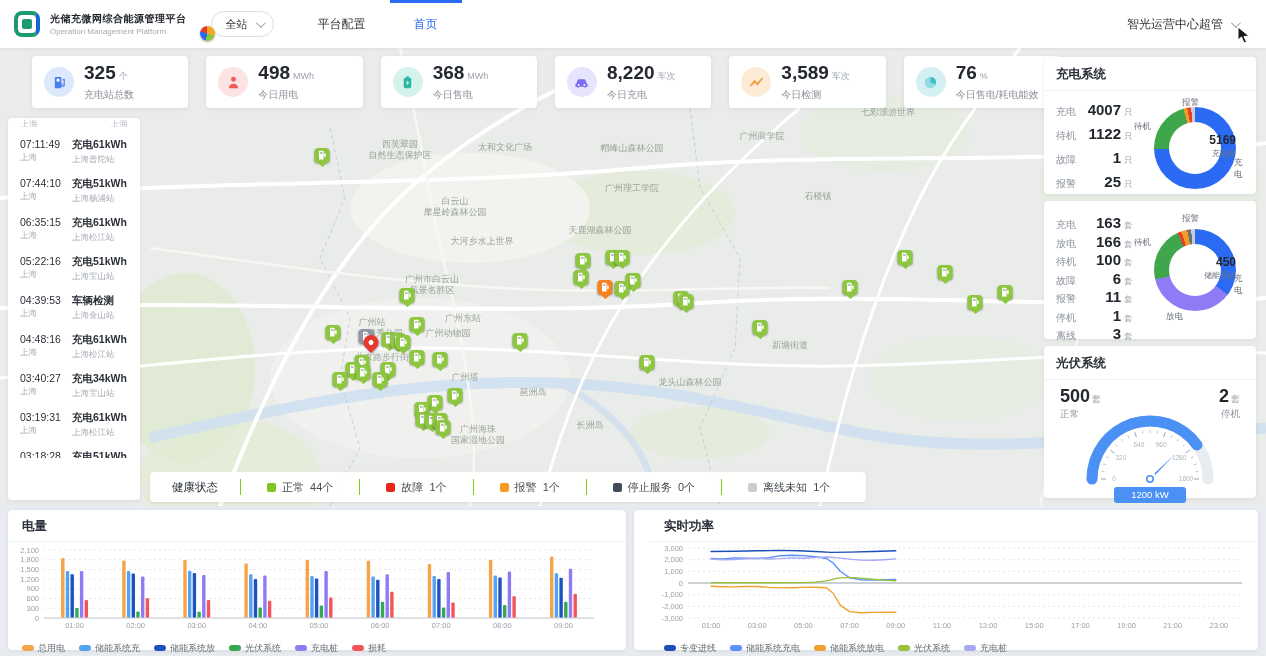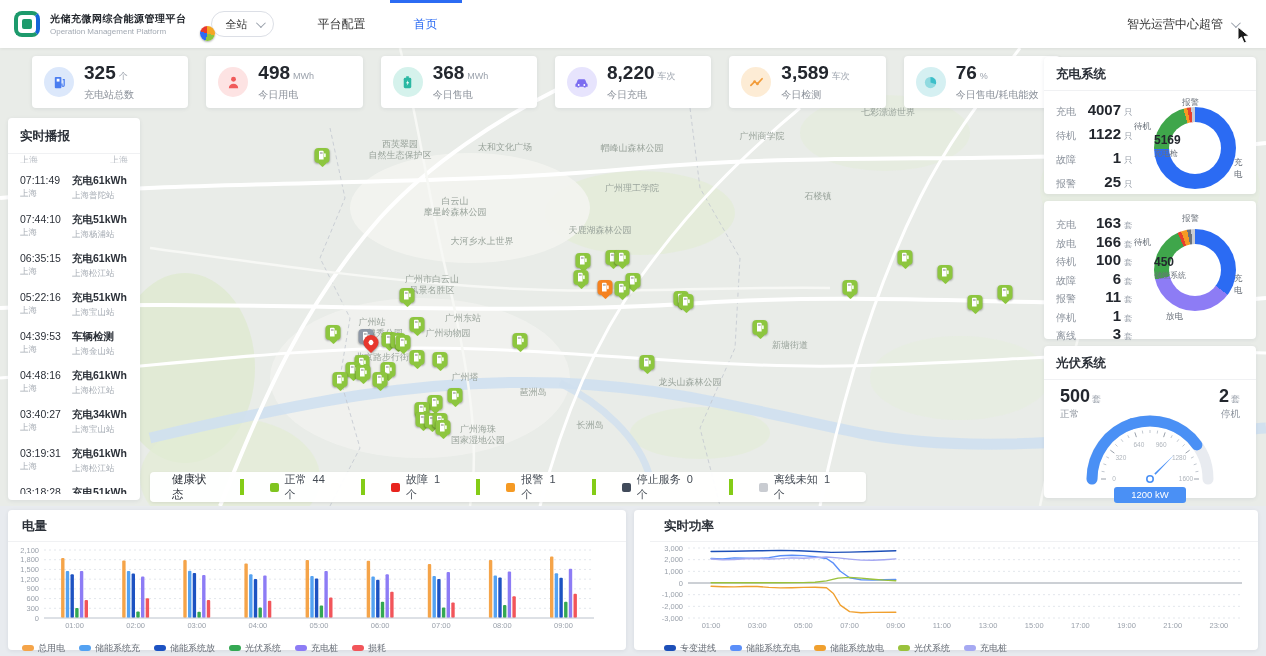--- a/index.html
+++ b/index.html
@@ -34,21 +34,21 @@
   .mk svg { position:absolute; left:2.5px; top:2px; }
   .mk.g { background:#8dc63f; }
   .mk.o { background:#f58220; z-index:6; }
   .mk.x { background:#8d97a5; }
   .pin { position:absolute; width:15px; height:15px; background:#e8382e; border-radius:50% 50% 50% 0; transform:translate(-50%,-100%) rotate(-45deg); box-shadow:0 1px 2px rgba(0,0,0,.35); z-index:7; cursor:pointer; }
   .pin i { position:absolute; left:4.7px; top:4.7px; width:5.5px; height:5.5px; background:#fff; border-radius:50%; }
 
   
   #health-bar { position:absolute; left:150px; top:424px; width:716px; height:30px; background:rgba(255,255,255,.96); border-radius:4px; box-shadow:0 1px 3px rgba(0,0,0,.08); display:flex; align-items:center; font-size:11px; color:#454c55; z-index:10; }
   #health-bar .hl-title { padding:0 22px; font-size:11.5px; color:#2b3038; }
-  .hl-item { display:flex; align-items:center; padding:0 26px; border-left:4px solid #84cc16; height:16px; }
+  .hl-item { display:flex; align-items:center; padding:0 26px; border-left:1px solid #84cc16; height:16px; }
   .hl-sq { width:9px; height:9px; border-radius:2px; margin-right:6px; }
 
   
   #kpis { position:absolute; top:56px; left:8px; width:1028px; display:flex; gap:18px; z-index:12;margin-left:24px; }
   .kpi { flex:1; height:52px; background:#fff; border-radius:4px; box-shadow:0 1px 4px rgba(30,40,60,.08); display:flex; align-items:center; padding:0 12px; }
   .kpi-ic { width:30px; height:30px; border-radius:50%; display:flex; align-items:center; justify-content:center; flex:0 0 30px; }
   .kpi-body { margin-left:10px; }
   .kpi-num { font-size:19px; font-weight:bold; color:#23272e; line-height:20px; }
   .kpi-unit { font-size:9px; color:#9aa1ab; font-weight:normal; margin-left:3px; }
   .kpi-label { font-size:10px; color:#8a9099; margin-top:2px; }
@@ -73,21 +73,21 @@
   #pv-card { top:346px; height:152px; }
   .stat-wrap { display:flex; padding:8px 10px 0 12px; }
   .stat-rows { flex:1; }
   .srow { display:flex; align-items:baseline; }
   .srow .sl { font-size:10px; color:#8a919b; width:30px; }
   .srow .sv { font-size:15px; font-weight:bold; color:#23272e; margin-left:auto; }
   .srow .su { font-size:8.5px; color:#9aa1ab; margin-left:3px; width:14px; }
   .donut-zone { width:108px; flex:0 0 108px; position:relative; }
   .donut { position:absolute; width:82px; height:82px; border-radius:50%; left:16px; }
   .donut::after { content:""; position:absolute; left:15px; top:15px; width:52px; height:52px; border-radius:50%; background:#fff; }
-  .donut-c { position:absolute; left:16px; width:82px; text-align:left; z-index:2; }
+  .donut-c { position:absolute; left:16px; width:82px; text-align:right; z-index:2; }
   .donut-c .dv { font-size:12px; font-weight:bold; color:#23272e; }
   .donut-c .dl { font-size:8px; color:#6b727b; margin-top:1px; }
   .co { position:absolute; font-size:8.5px; color:#6b727b; z-index:3; }
 
   
   .pv-stats { display:flex; justify-content:space-between; padding:6px 16px 0; }
   .pv-num { font-size:18px; font-weight:bold; color:#23272e; }
   .pv-unit { font-size:9px; color:#9aa1ab; font-weight:normal; margin-left:2px; }
   .pv-lab { font-size:9.5px; color:#8a919b; margin-top:1px; }
   .pv-right { text-align:right; }
@@ -571,21 +571,20 @@
         </svg>
       </div>
       <div class="kpi-body">
         <div class="kpi-num">76<span class="kpi-unit">%</span></div>
         <div class="kpi-label">今日售电/耗电能效</div>
       </div>
     </div>
   </div>
 
 <div id="broadcast" class="card">
-  <h3>实时播报</h3>
   <div id="bc-list">
       <div class="bc-partial">
         <span>上海</span>
         <span>上海</span>
       </div>
       <div class="bc-item">
         <div class="bc-left">
           <div class="bc-time">07:11:49</div>
           <div class="bc-city">上海</div>
         </div>

